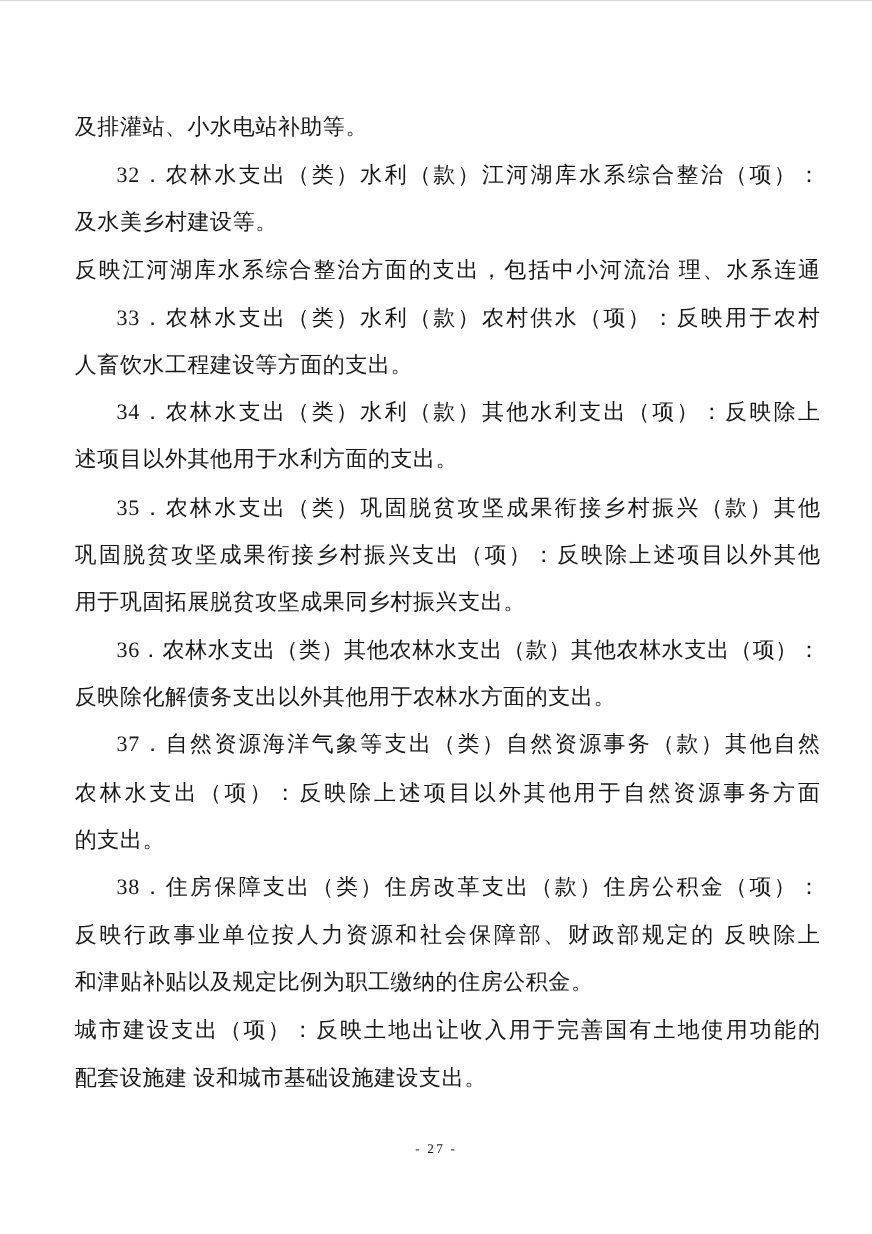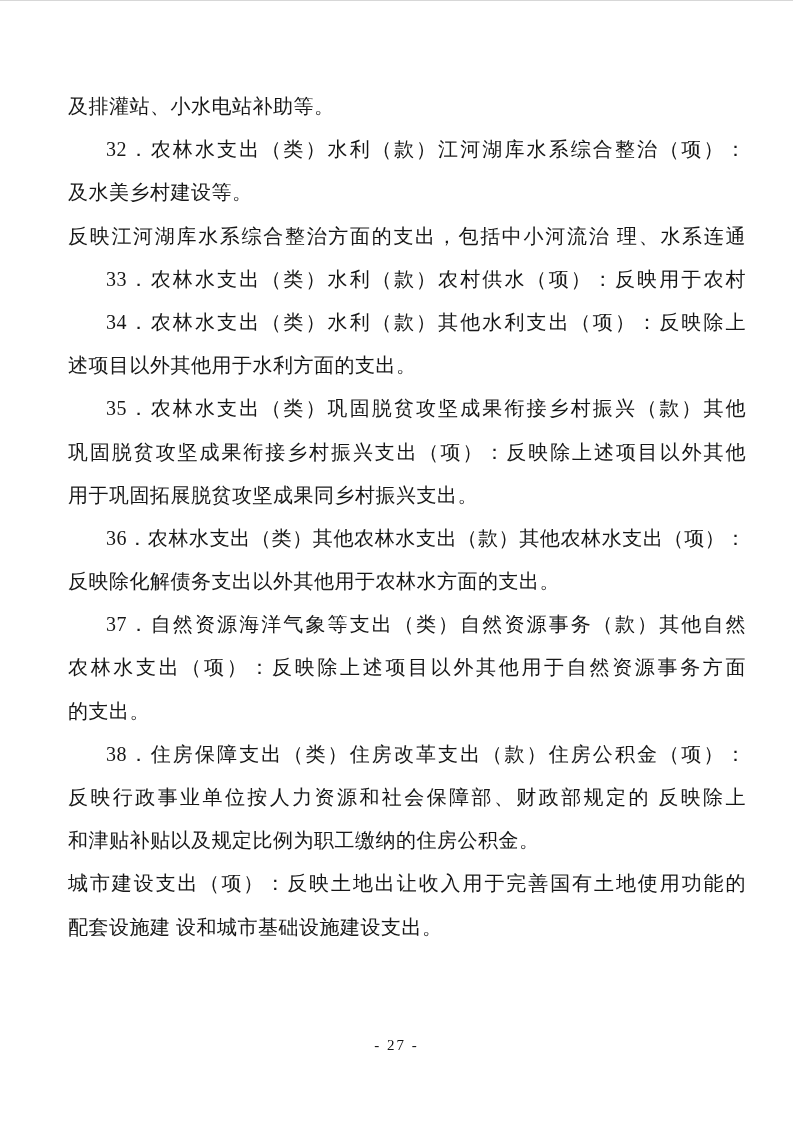--- a/index.html
+++ b/index.html
@@ -11,21 +11,21 @@
     margin: 0 auto;
     background: #ffffff;
     border-top: 1px solid #d7d7d7;
     overflow: hidden;
     font-family: "Liberation Serif", "DejaVu Serif", serif;
     color: #171717;
   }
   .doc-body {
     position: absolute;
     left: 68px;
-    top: 84px;
+    top: 94px;
     width: 678px;
   }
   .line {
     height: 43.2px;
     line-height: 43.2px;
     font-size: 20px;
     white-space: pre;
     text-align: left;
     letter-spacing: 0.5px;
   }
@@ -35,36 +35,37 @@
     text-align-last: justify;
     text-justify: inter-ideograph;
   }
   .line.indent { padding-left: 38px; }
   .footer {
     position: absolute;
     left: 0;
     top: 1036px;
     width: 100%;
     text-align: center;
-    font-size: 15px;
+    font-size: 12px;
     letter-spacing: 2px;
     color: #111111;
     font-family: "Liberation Serif", "DejaVu Serif", serif;
   }
 </style>
 </head>
 <body>
 
 <div class="page">
   <div class="doc-body">
       <div class="line">及排灌站、小水电站补助等。</div>
       <div class="line fill indent">32．农林水支出（类）水利（款）江河湖库水系综合整治（项）：</div>
       <div class="line">及水美乡村建设等。</div>
       <div class="line fill">反映江河湖库水系综合整治方面的支出，包括中小河流治 理、水系连通</div>
       <div class="line fill indent">33．农林水支出（类）水利（款）农村供水（项）：反映用于农村</div>
+      <div class="line">人畜饮水工程建设等方面的支出。</div>
       <div class="line fill indent">34．农林水支出（类）水利（款）其他水利支出（项）：反映除上</div>
       <div class="line">述项目以外其他用于水利方面的支出。</div>
       <div class="line fill indent">35．农林水支出（类）巩固脱贫攻坚成果衔接乡村振兴（款）其他</div>
       <div class="line fill">巩固脱贫攻坚成果衔接乡村振兴支出（项）：反映除上述项目以外其他</div>
       <div class="line">用于巩固拓展脱贫攻坚成果同乡村振兴支出。</div>
       <div class="line fill indent">36．农林水支出（类）其他农林水支出（款）其他农林水支出（项）：</div>
       <div class="line">反映除化解债务支出以外其他用于农林水方面的支出。</div>
       <div class="line fill indent">37．自然资源海洋气象等支出（类）自然资源事务（款）其他自然</div>
       <div class="line fill">农林水支出（项）：反映除上述项目以外其他用于自然资源事务方面</div>
       <div class="line">的支出。</div>

